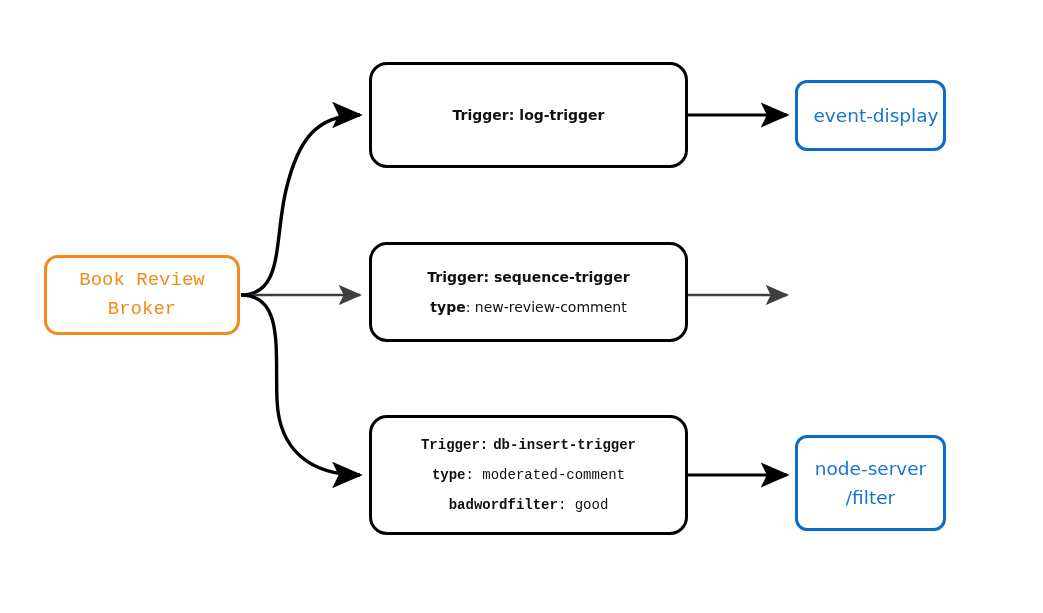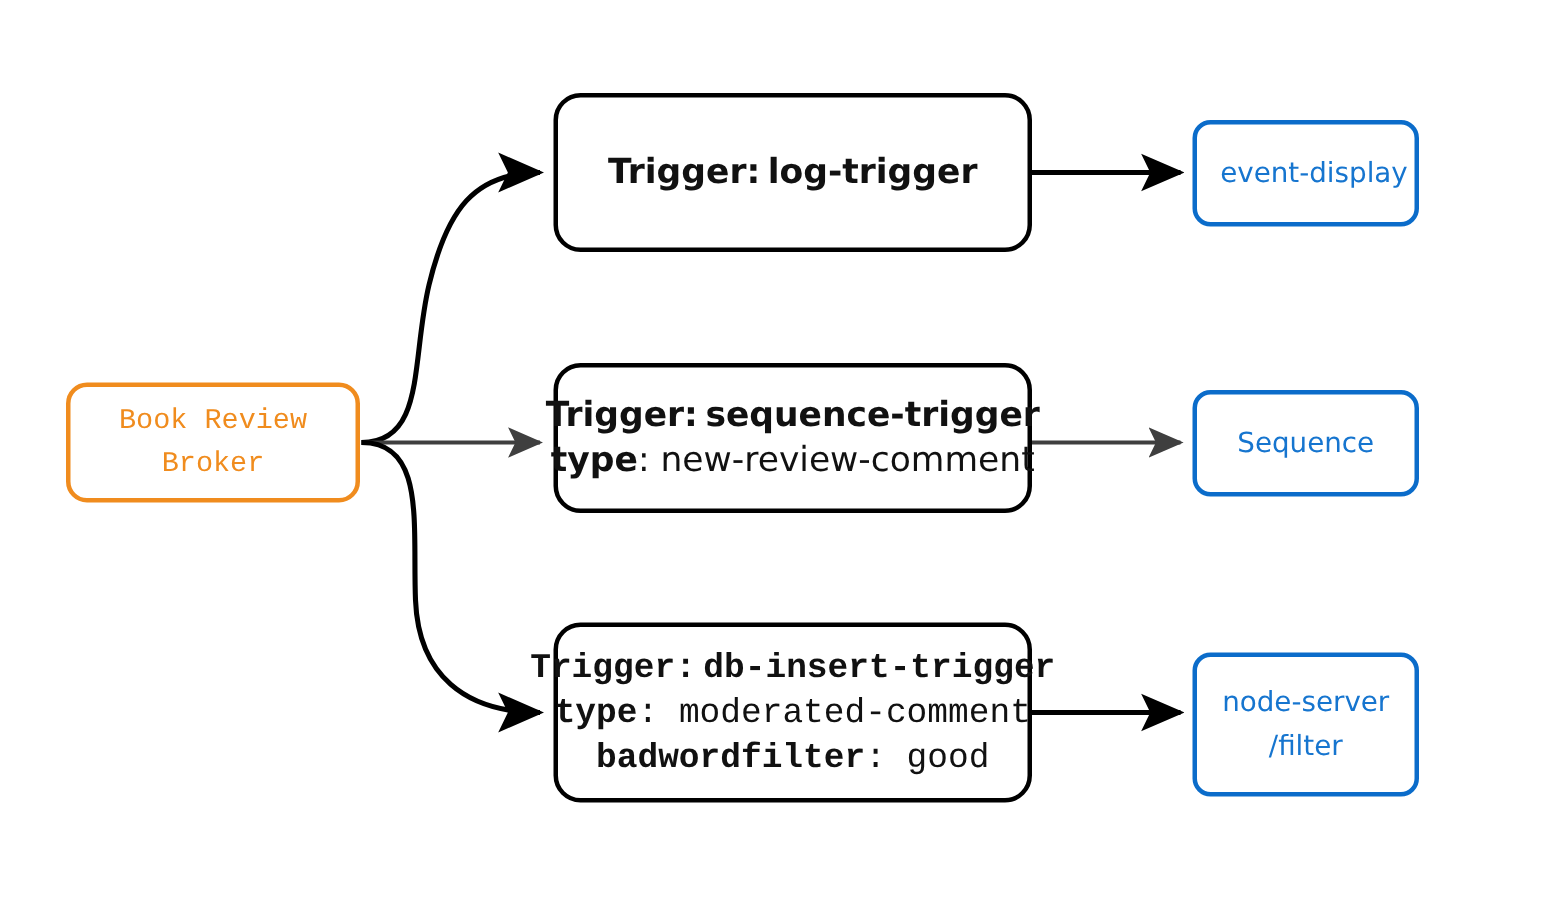--- a/index.html
+++ b/index.html
@@ -40,21 +40,21 @@
     border-radius: 14px;
     color: #f08c1e;
     font-size: 19px;
     line-height: 29px;
     font-family: Liberation Mono, monospace;
   }
   .node-trigger {
     border: 3.2px solid #000000;
     border-radius: 18px;
     color: #111111;
-    font-size: 23px;
+    font-size: 14px;
     line-height: 30px;
     text-align: center;
   }
   .node-target {
     border: 3px solid #0b6cca;
     border-radius: 12px;
     color: #1675cf;
     font-size: 18.5px;
     line-height: 29px;
   }
@@ -118,22 +118,19 @@
     </span>
     <span class="line">
       <span class="b">badwordfilter</span><span>: good</span>
     </span>
   </div>
 
   <div class="node node-target" style="left:795px; top:80px; width:151px; height:71px;padding-left:11px;">
     <span class="line">event-display</span>
   </div>
 
-  <div class="node node-target" style="left:795px; top:260px; width:151px; height:71px;">
-    <span class="line">Sequence</span>
-  </div>
 
   <div class="node node-target" style="left:795px; top:435px; width:151px; height:96px;">
     <span class="line">node-server</span>
     <span class="line">/filter</span>
   </div>
 
 </div>
 
 </body></html>

